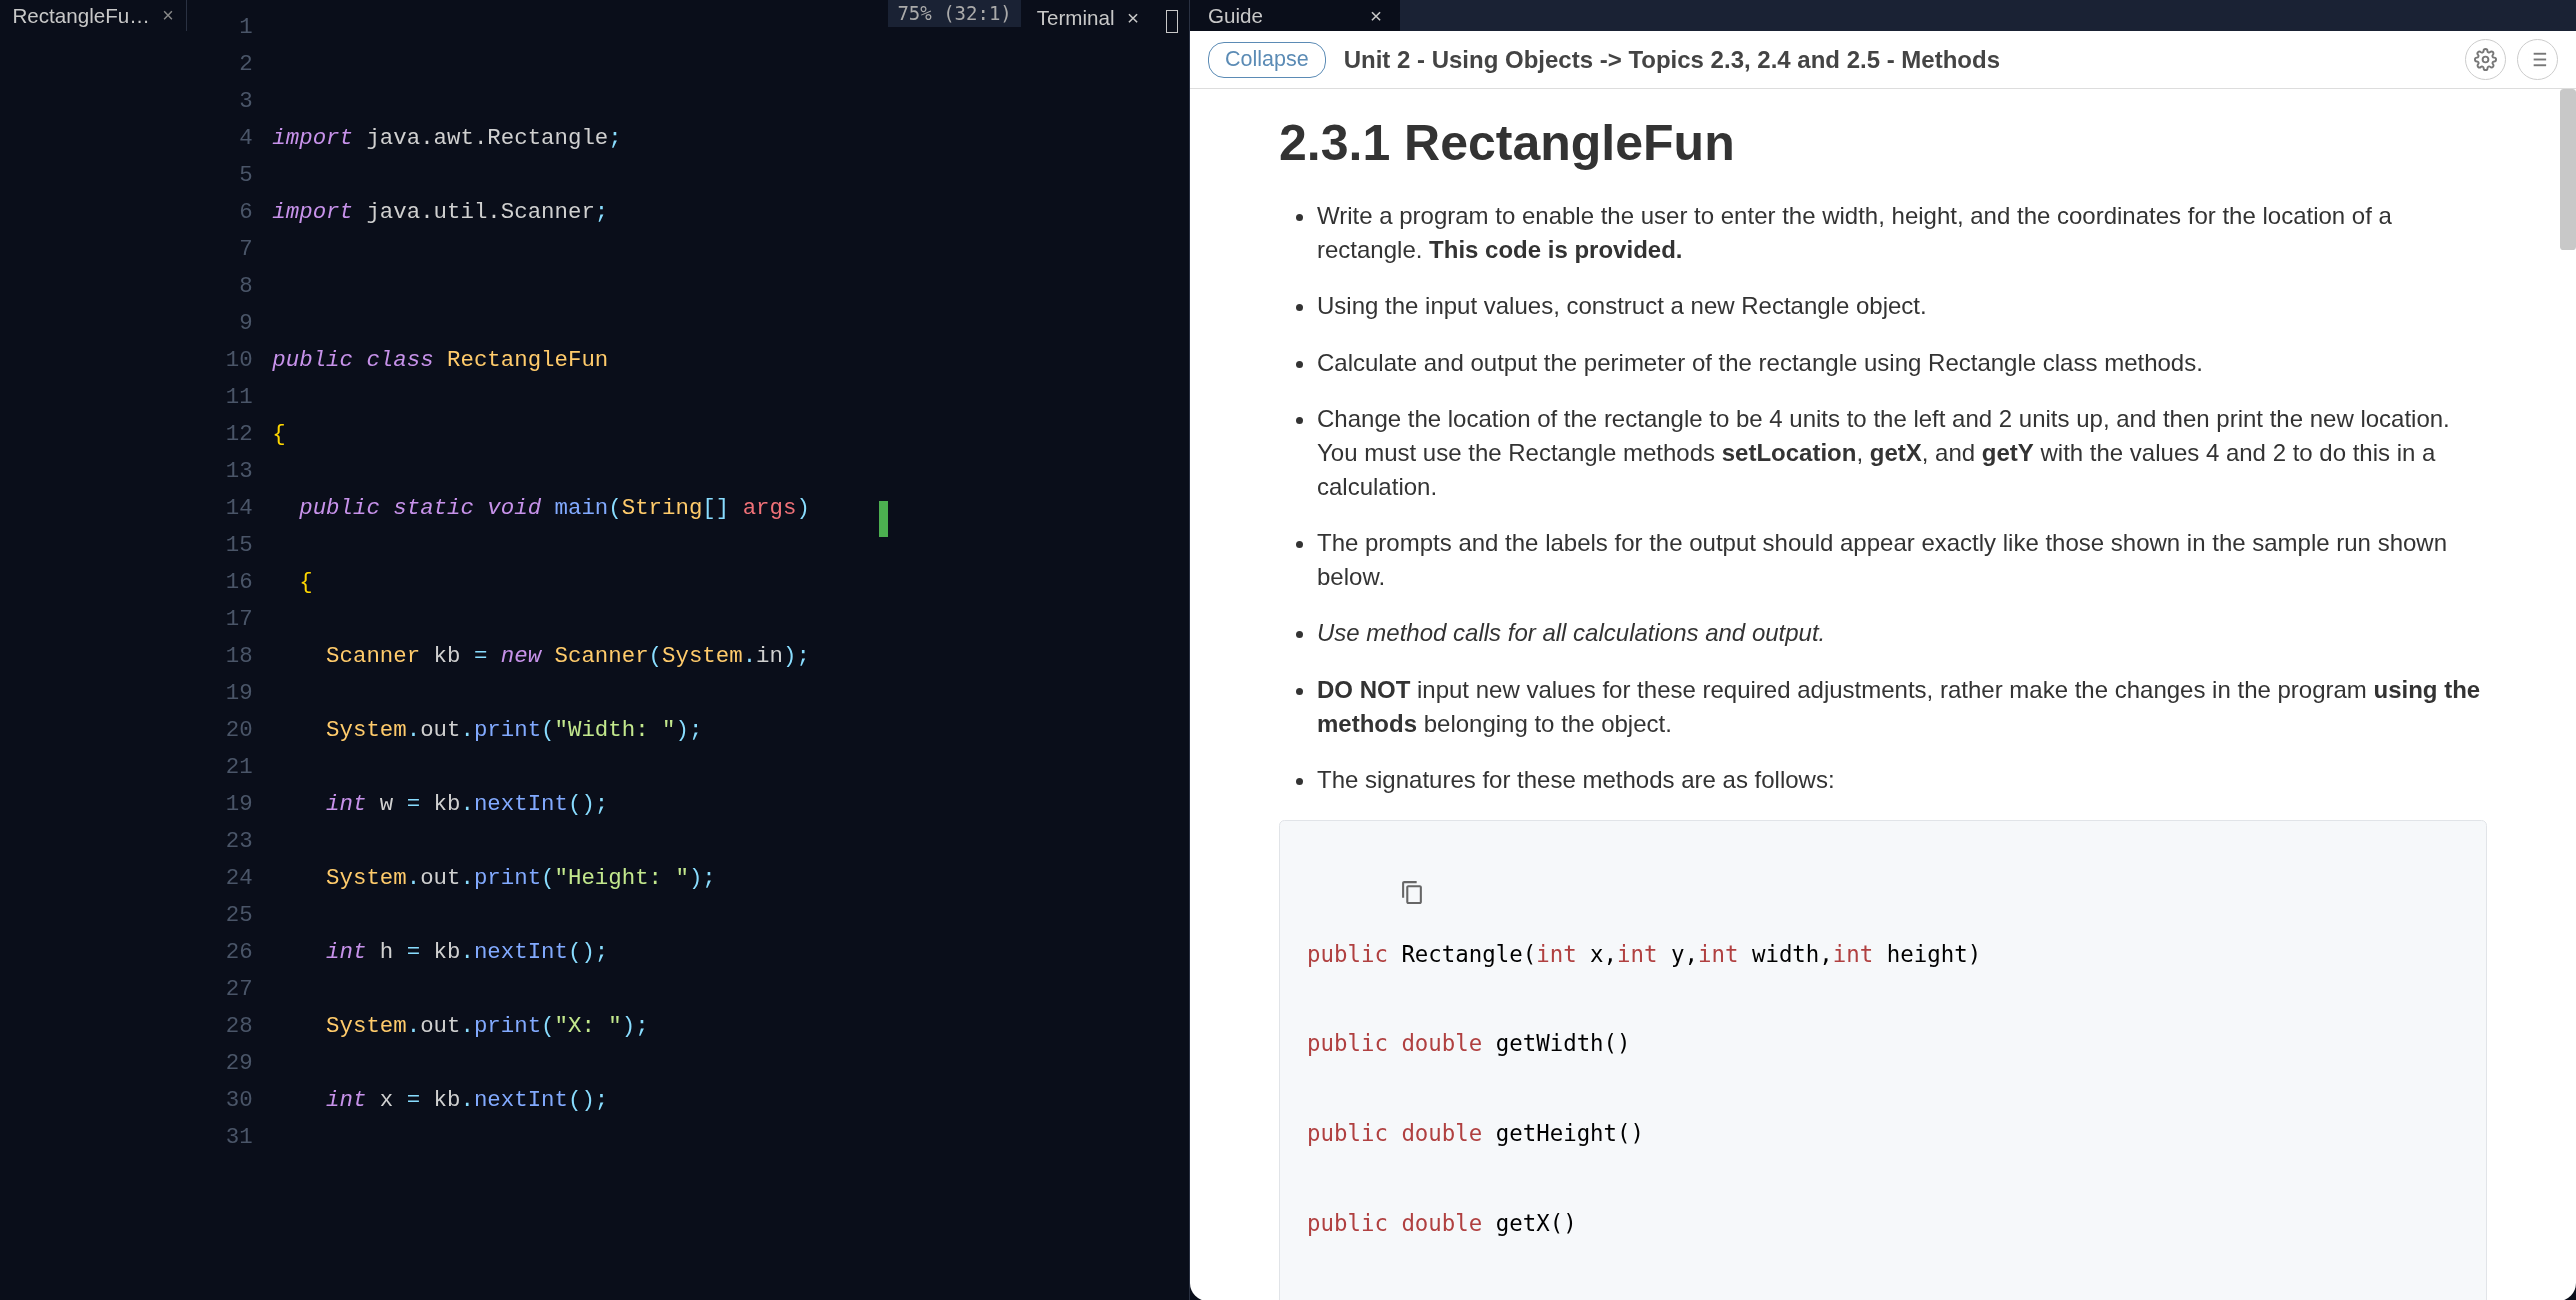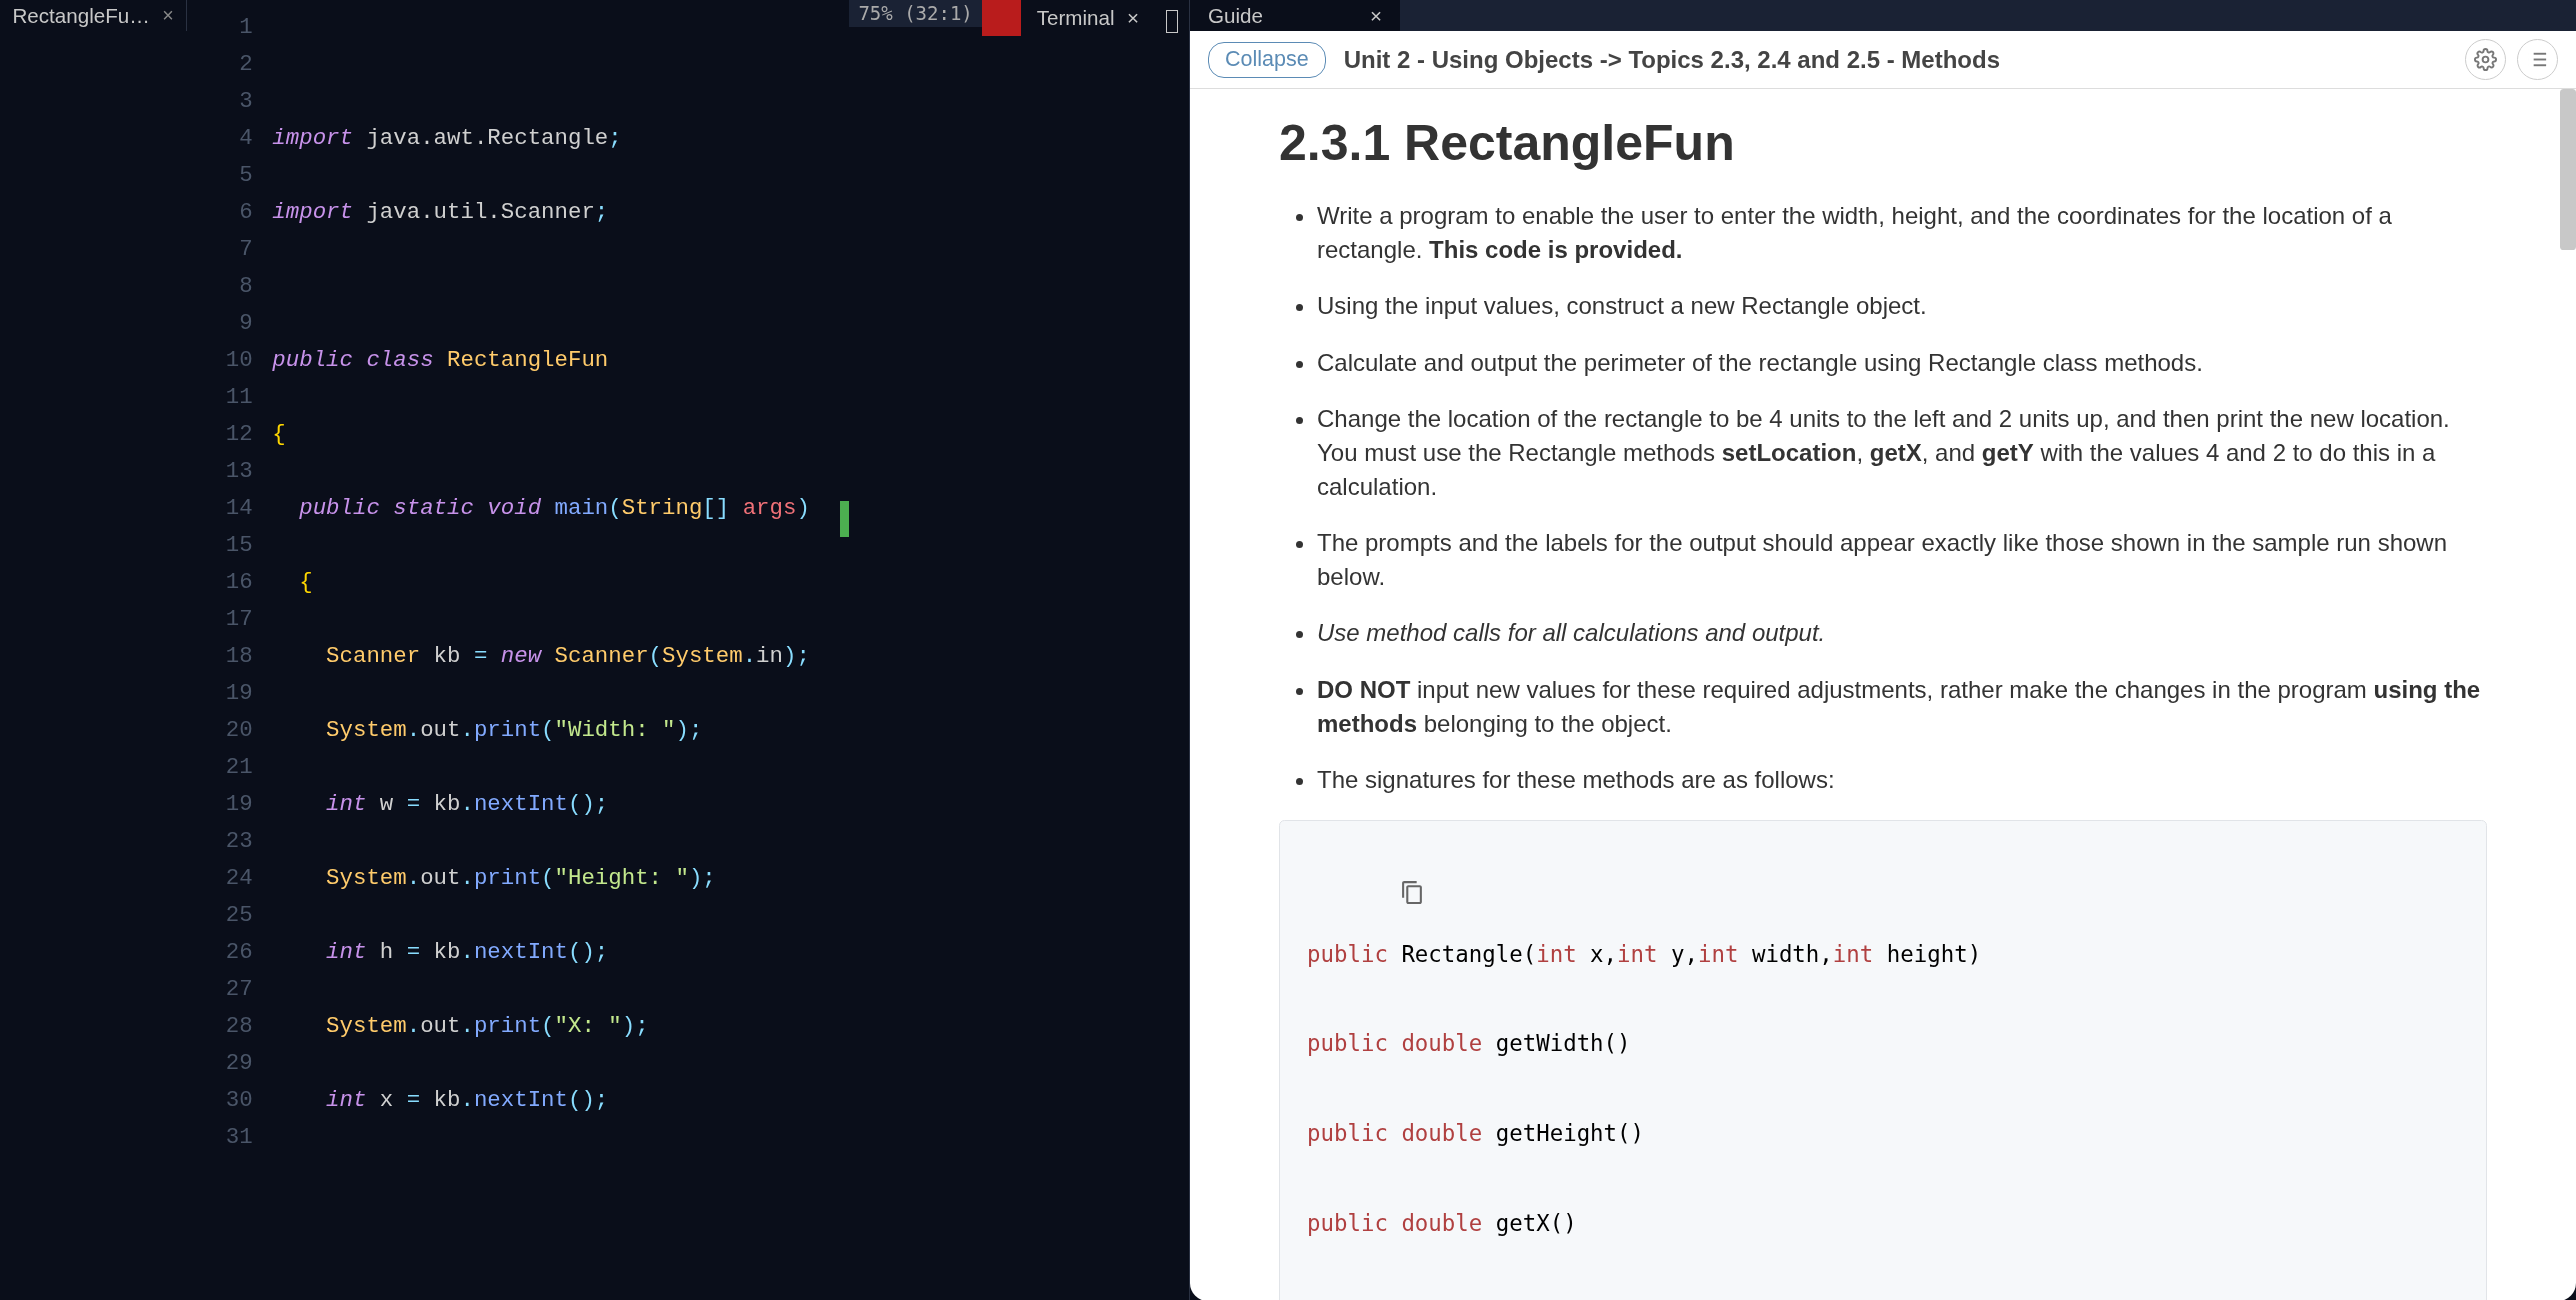--- a/index.html
+++ b/index.html
@@ -82,23 +82,22 @@
 .status-bar {
   height: 27px;
   background: #1a2234;
   color: #aaa;
   font-size: 19px;
   padding: 1.8px 9px;
   font-family: monospace;
 }
 .terminal-tabs {
   height: 36px;
-  background: #b91c1c;
-  display: flex;
-  padding-left: 39px;
+  background: #fdba74;
+  display: flex;
 }
 .terminal-tab {
   background: #0a0e1a;
   color: #c8c8c8;
   padding: 5.4px 16px;
   font-size: 20.6px;
   display: flex;
   align-items: center;
   gap: 12.5px;
 }

